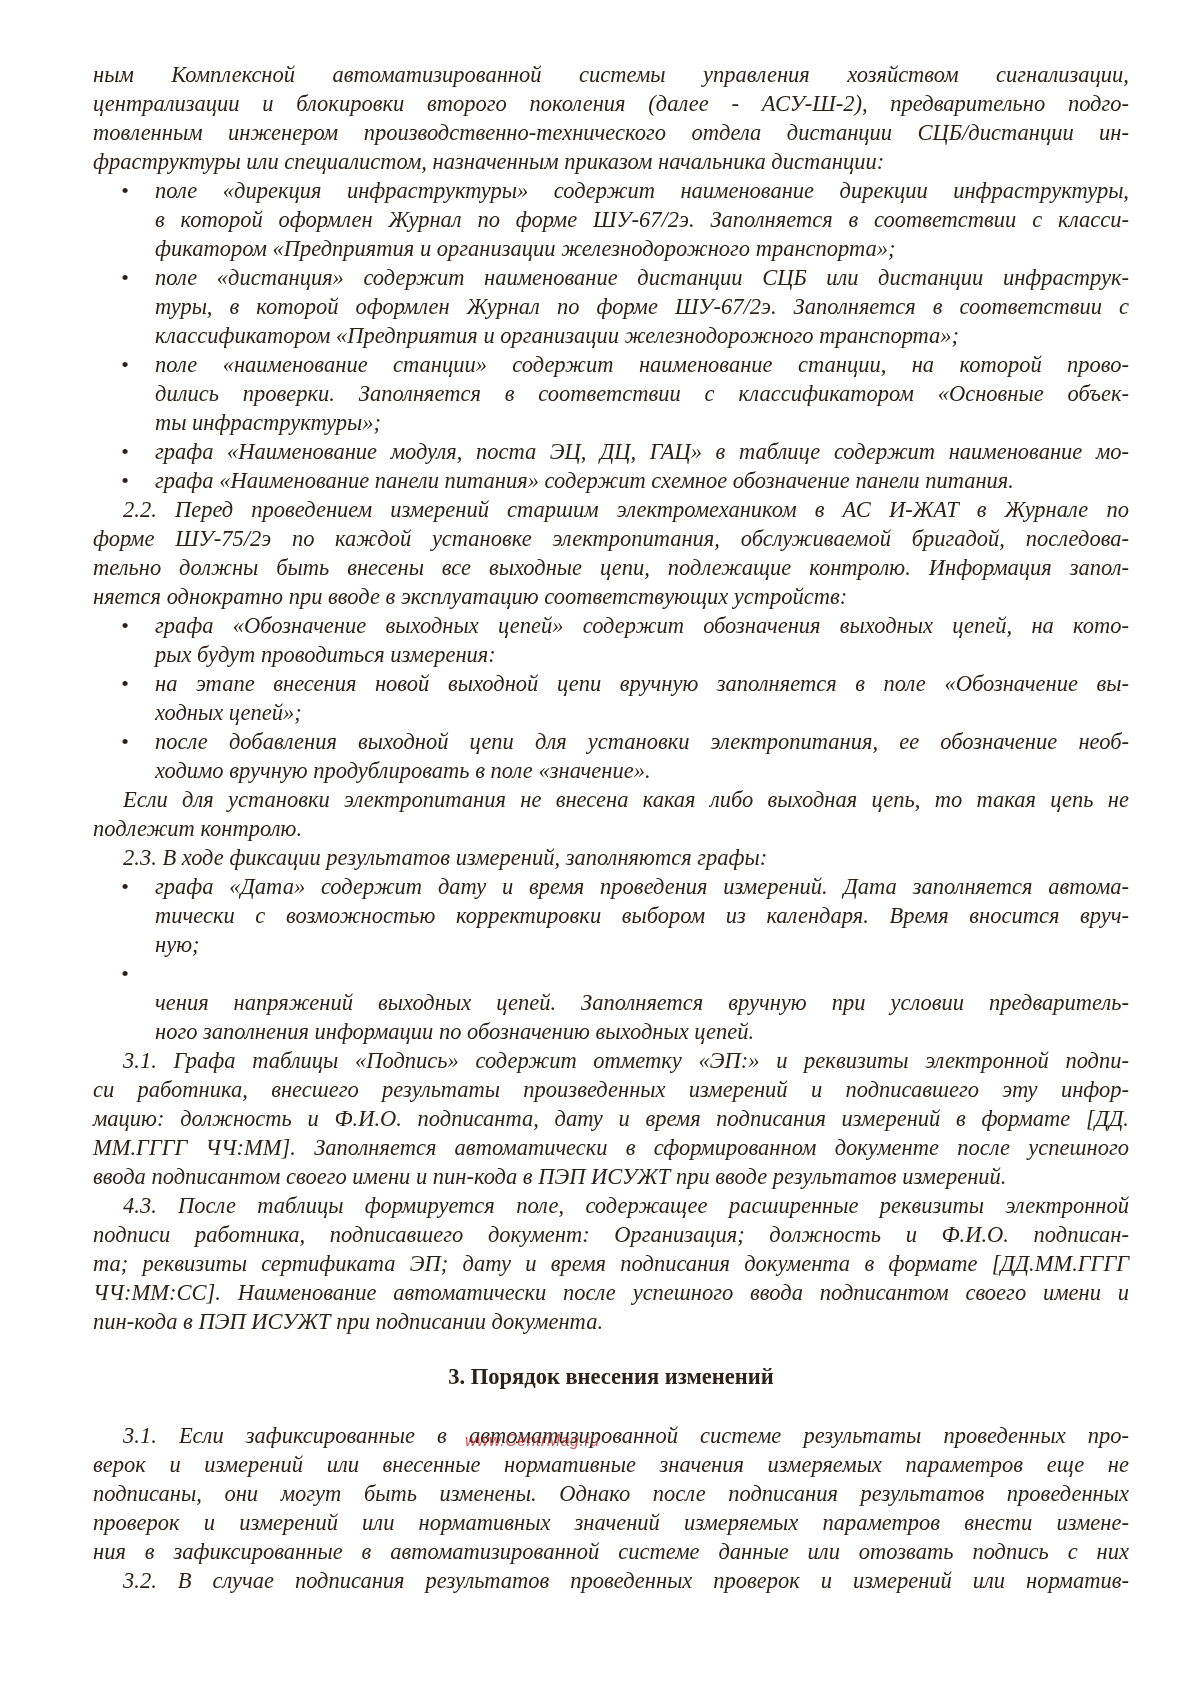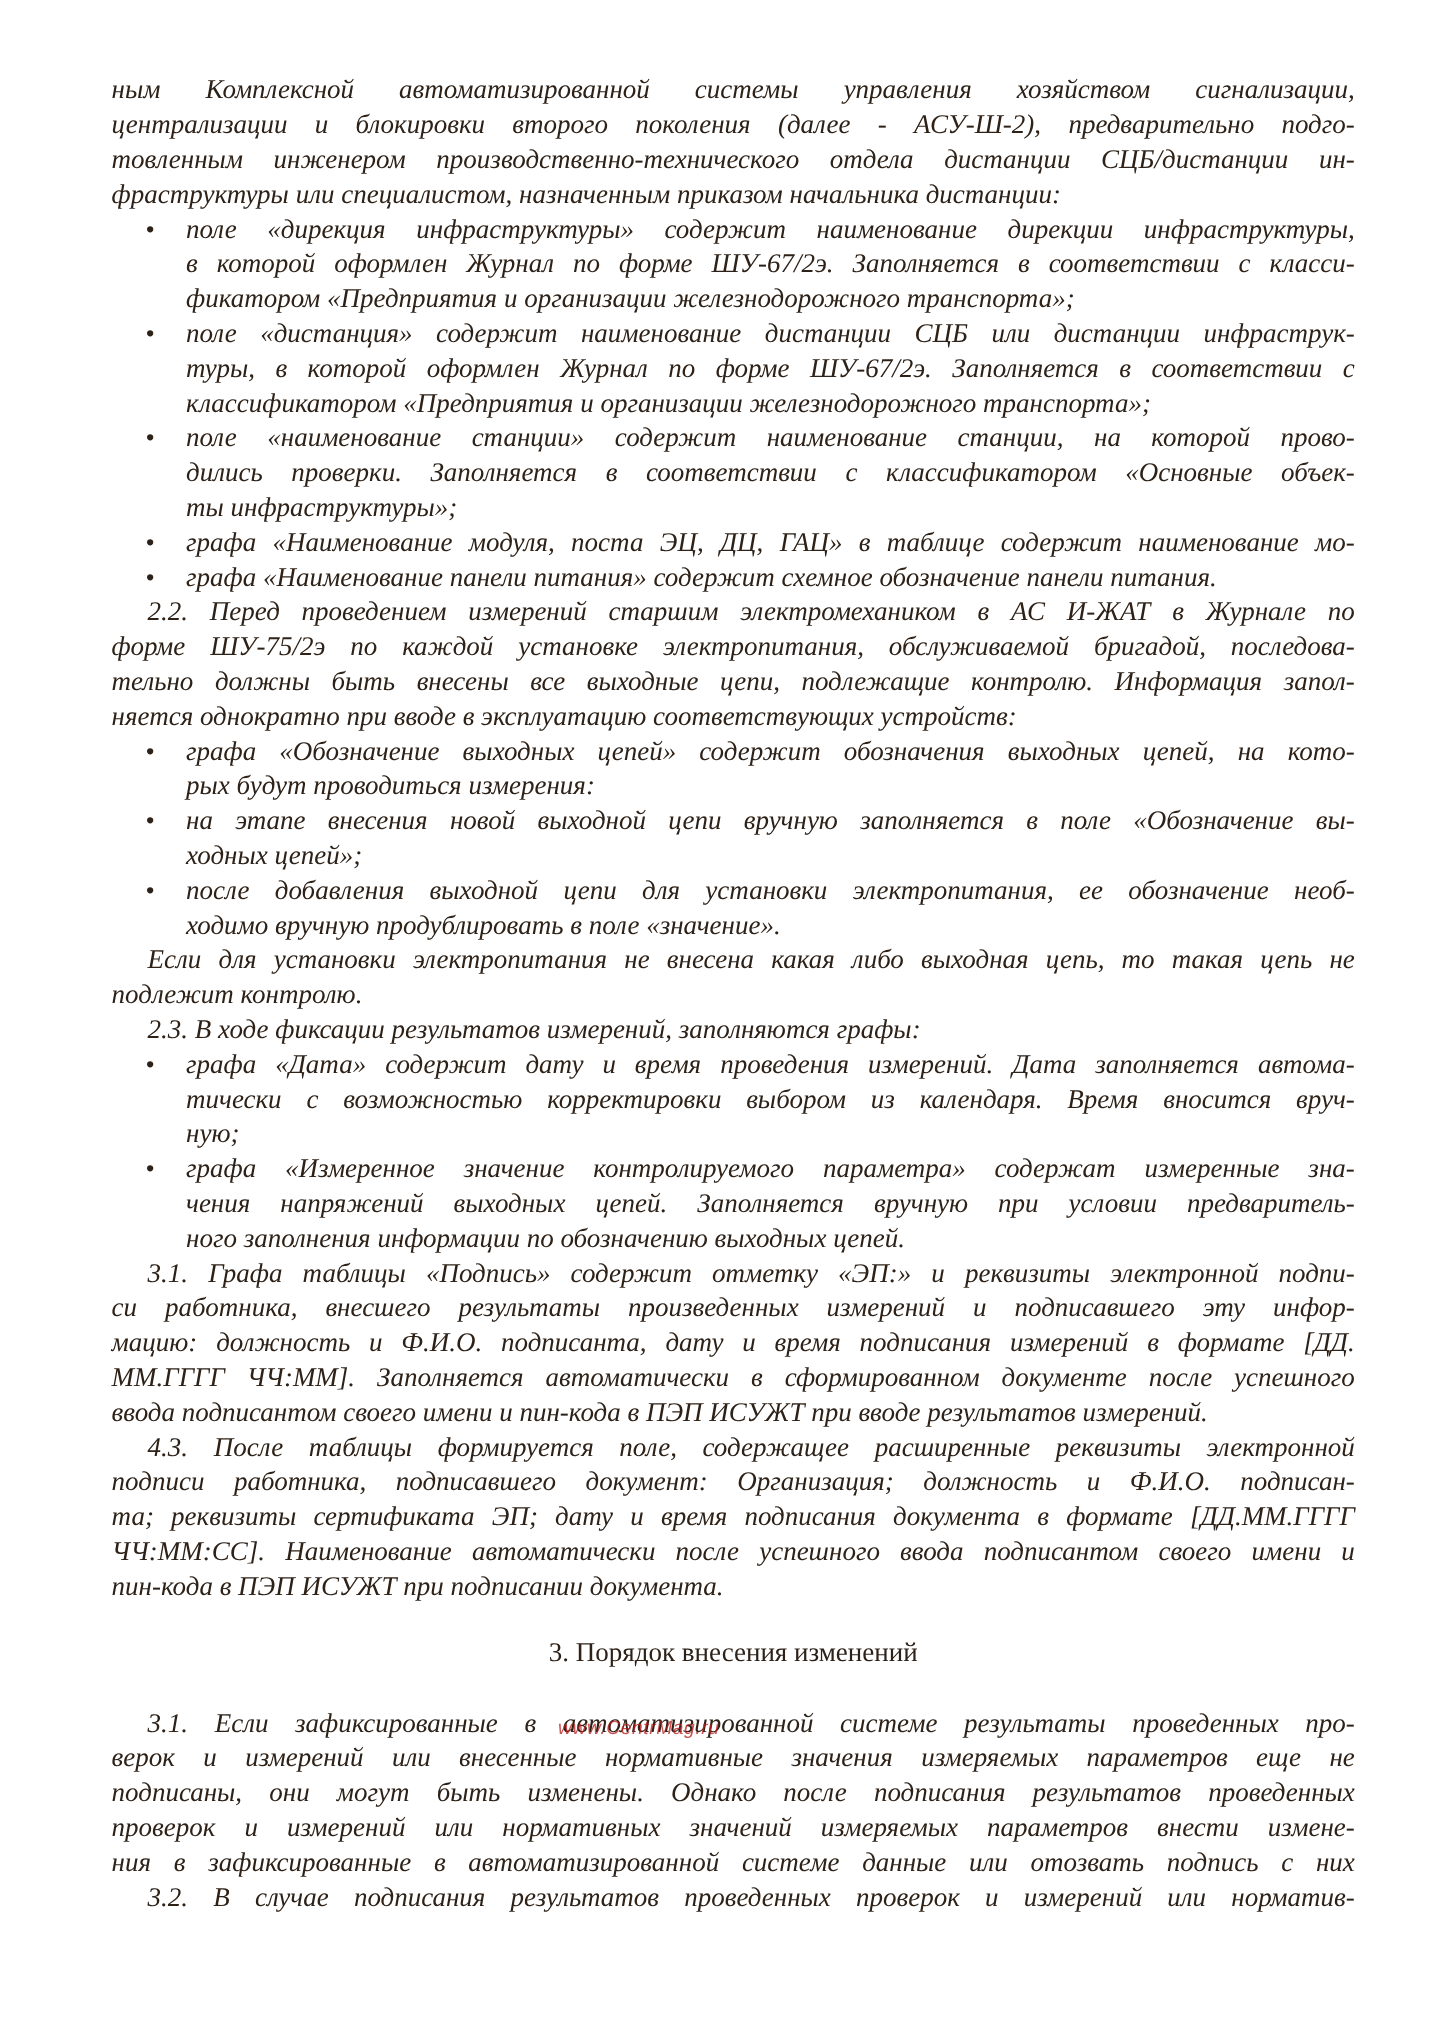--- a/index.html
+++ b/index.html
@@ -5,21 +5,21 @@
   html, body { margin:0; padding:0; background:#ffffff; }
   body { width:1200px; height:1697px; position:relative; overflow:hidden;
          font-family:"Liberation Serif", "DejaVu Serif", serif; color:#2e2218; }
   .page { position:absolute; left:93px; top:60px; width:1036px; }
   .line { display:block; height:29px; line-height:29px; font-size:22.5px;
           white-space:nowrap; text-align:justify; text-align-last:justify;font-style:italic; }
   .line.last { text-align-last:left; }
   .line.ind { padding-left:30px; }
   .bline { position:relative; padding-left:62px; }
   .bullet { position:absolute; left:28px; top:0; font-size:22px; }
-  .heading { height:29px; line-height:29px; font-size:22.5px; font-weight:normal;
+  .heading { height:29px; line-height:29px; font-size:22.5px; font-weight:bold;
              text-align:center; margin:26px 0 30px 0; }
   .watermark { position:absolute; left:465px; top:1432px; font-size:16px;
                color:#b91c1c; opacity:0.75; font-family:"Liberation Sans", sans-serif;
                font-style:italic; letter-spacing:0.5px; }
 </style>
 </head>
 <body>
 
 <div class="page">
   <div id="intro">
@@ -76,21 +76,21 @@
       <div class="line last">подлежит контролю.</div>
     </div>
   <div class="line ind last">2.3. В ходе фиксации результатов измерений, заполняются графы:</div>
   <div id="b3">
       <div>
         <div class="line bline"><span class="bullet">•</span><span>графа «Дата» содержит дату и время проведения измерений. Дата заполняется автома-</span></div>
         <div class="line bline"><span>тически с возможностью корректировки выбором из календаря. Время вносится вруч-</span></div>
         <div class="line bline last"><span>ную;</span></div>
       </div>
       <div>
-        <div class="line bline"><span class="bullet">•</span><span>графа «Измеренное значение контролируемого параметра» содержат измеренные зна-</span></div>
+        <div class="line bline"><span class="bullet">•</span></div>
         <div class="line bline"><span>чения напряжений выходных цепей. Заполняется вручную при условии предваритель-</span></div>
         <div class="line bline last"><span>ного заполнения информации по обозначению выходных цепей.</span></div>
       </div>
     </div>
   <div id="p24">
       <div class="line ind">3.1. Графа таблицы «Подпись» содержит отметку «ЭП:» и реквизиты электронной подпи-</div>
       <div class="line">си работника, внесшего результаты произведенных измерений и подписавшего эту инфор-</div>
       <div class="line">мацию: должность и Ф.И.О. подписанта, дату и время подписания измерений в формате [ДД.</div>
       <div class="line">ММ.ГГГГ ЧЧ:ММ]. Заполняется автоматически в сформированном документе после успешного</div>
       <div class="line last">ввода подписантом своего имени и пин-кода в ПЭП ИСУЖТ при вводе результатов измерений.</div>

